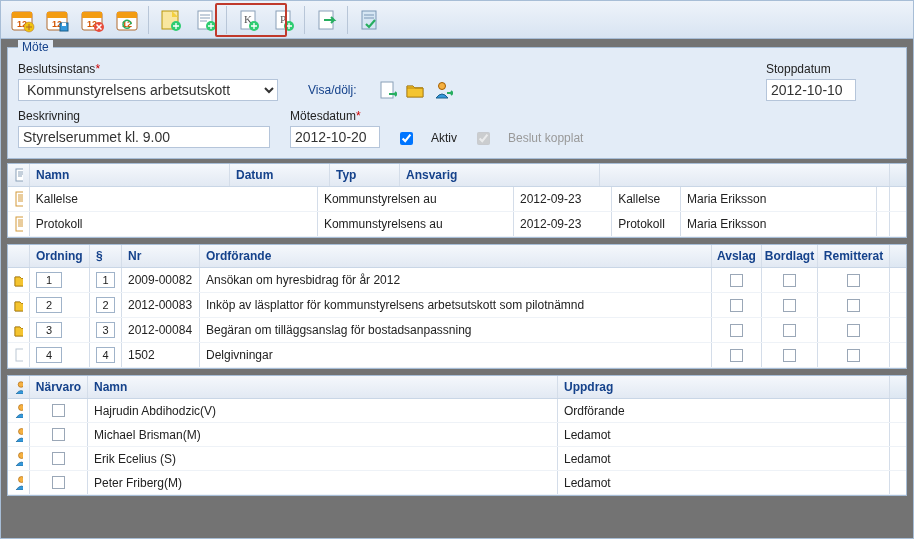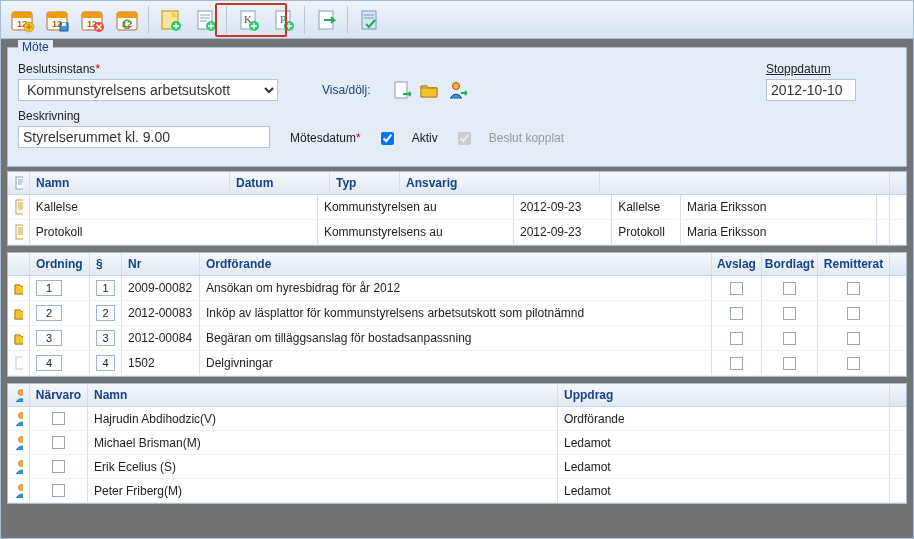--- a/index.html
+++ b/index.html
@@ -3,21 +3,21 @@
 <meta charset="utf-8">
 <style>
 html,body{margin:0;padding:0;font-family:Arial,Helvetica,sans-serif;font-size:12px;color:#222;background:#fff}
 *{box-sizing:border-box}
 .app{width:914px;height:539px;border:1px solid #a7bdd6;overflow:hidden;background:#737373;position:relative}
 .toolbar{height:38px;background:linear-gradient(#eef3fa,#d8e4f2);border-bottom:1px solid #a7bdd6;display:flex;align-items:center;padding:2px 4px;gap:1px}
 .tbtn{width:34px;height:34px;display:flex;align-items:center;justify-content:center;border-radius:3px;cursor:pointer;position:relative}
 .tb-sep{width:1px;height:28px;background:#b8c6d8;margin:0 3px}
 .highlight-box{position:absolute;border:2px solid #c0392b;border-radius:2px;pointer-events:none}
 .fieldset-label{position:absolute;top:-8px;left:10px;background:#e3ecf7;padding:0 4px;font-size:12px;color:#15428b}
-.mote-panel{position:relative;margin:8px 6px 4px;border:1px solid #a7bdd6;padding:14px 10px 18px;background:#e3ecf7}
+.mote-panel{position:relative;margin:8px 6px 4px;border:1px solid #a7bdd6;padding:14px 10px 10px;background:#e3ecf7}
 .req{color:#c00}
 label.fld{display:block;color:#222;font-size:12px;margin-bottom:3px}
 select,input[type=text]{border:1px solid #b5c5da;background:#fff;height:22px;padding:1px 4px;font-size:14px;color:#333}
 select{width:260px}
 .beskrivning{width:252px}
 .motesdatum{width:90px;color:#888}
 .stopp{width:90px}
 .chk{display:inline-flex;align-items:center;gap:18px;font-size:12px}
 .chk input{margin:0}
 .sec-icons{display:flex;gap:6px;align-items:center;margin-left:10px}
@@ -55,22 +55,22 @@
 .acol-name{width:470px}
 .acol-upp{flex:1}
 .acol-rb{width:16px}
 
 .cb{width:13px;height:13px;border:1px solid #9aa7b7;background:#fff}
 
 svg{display:block}
 .folder-svg{filter:drop-shadow(0 0 .3px rgba(0,0,0,.4))}
 .scrollbar-hdr{background:linear-gradient(#f2f6fb,#dde7f2)}
 .visa-lbl{color:#15428b;font-size:12px}
-.stopp-lbl{color:#222;text-decoration:underline;font-size:12px}
-.top-area{display:flex;align-items:center;gap:44px}
+.stopp-lbl{color:#222;font-size:12px}
+.top-area{display:flex;align-items:center;gap:30px}
 .bottom-area{display:flex;align-items:flex-end;gap:20px;margin-top:8px}
 </style>
 </head>
 <body>
 
 <div class="app">
 
   <div class="toolbar">
     <span class="tbtn">
       <svg width="26" height="26">
@@ -201,20 +201,21 @@
       </div>
     </div>
 
     <div class="bottom-area">
       <div>
         <label class="fld">Beskrivning</label>
         <input type="text" class="beskrivning" value="Styrelserummet kl. 9.00" style="">
       </div>
       <div>
         <label class="fld"><span>Mötesdatum</span><span class="req">*</span></label>
+        <input type="text" class="motesdatum" disabled="" value="2012-10-20" style="">
       </div>
       <label class="chk" style="margin-bottom:3px">
         <input type="checkbox" checked="" style="">
           <span>Aktiv</span>
       </label>
       <label class="chk" style="color:#999;margin-bottom:3px">
         <input type="checkbox" checked="" disabled="" style="">
           <span>Beslut kopplat</span>
       </label>
     </div>

